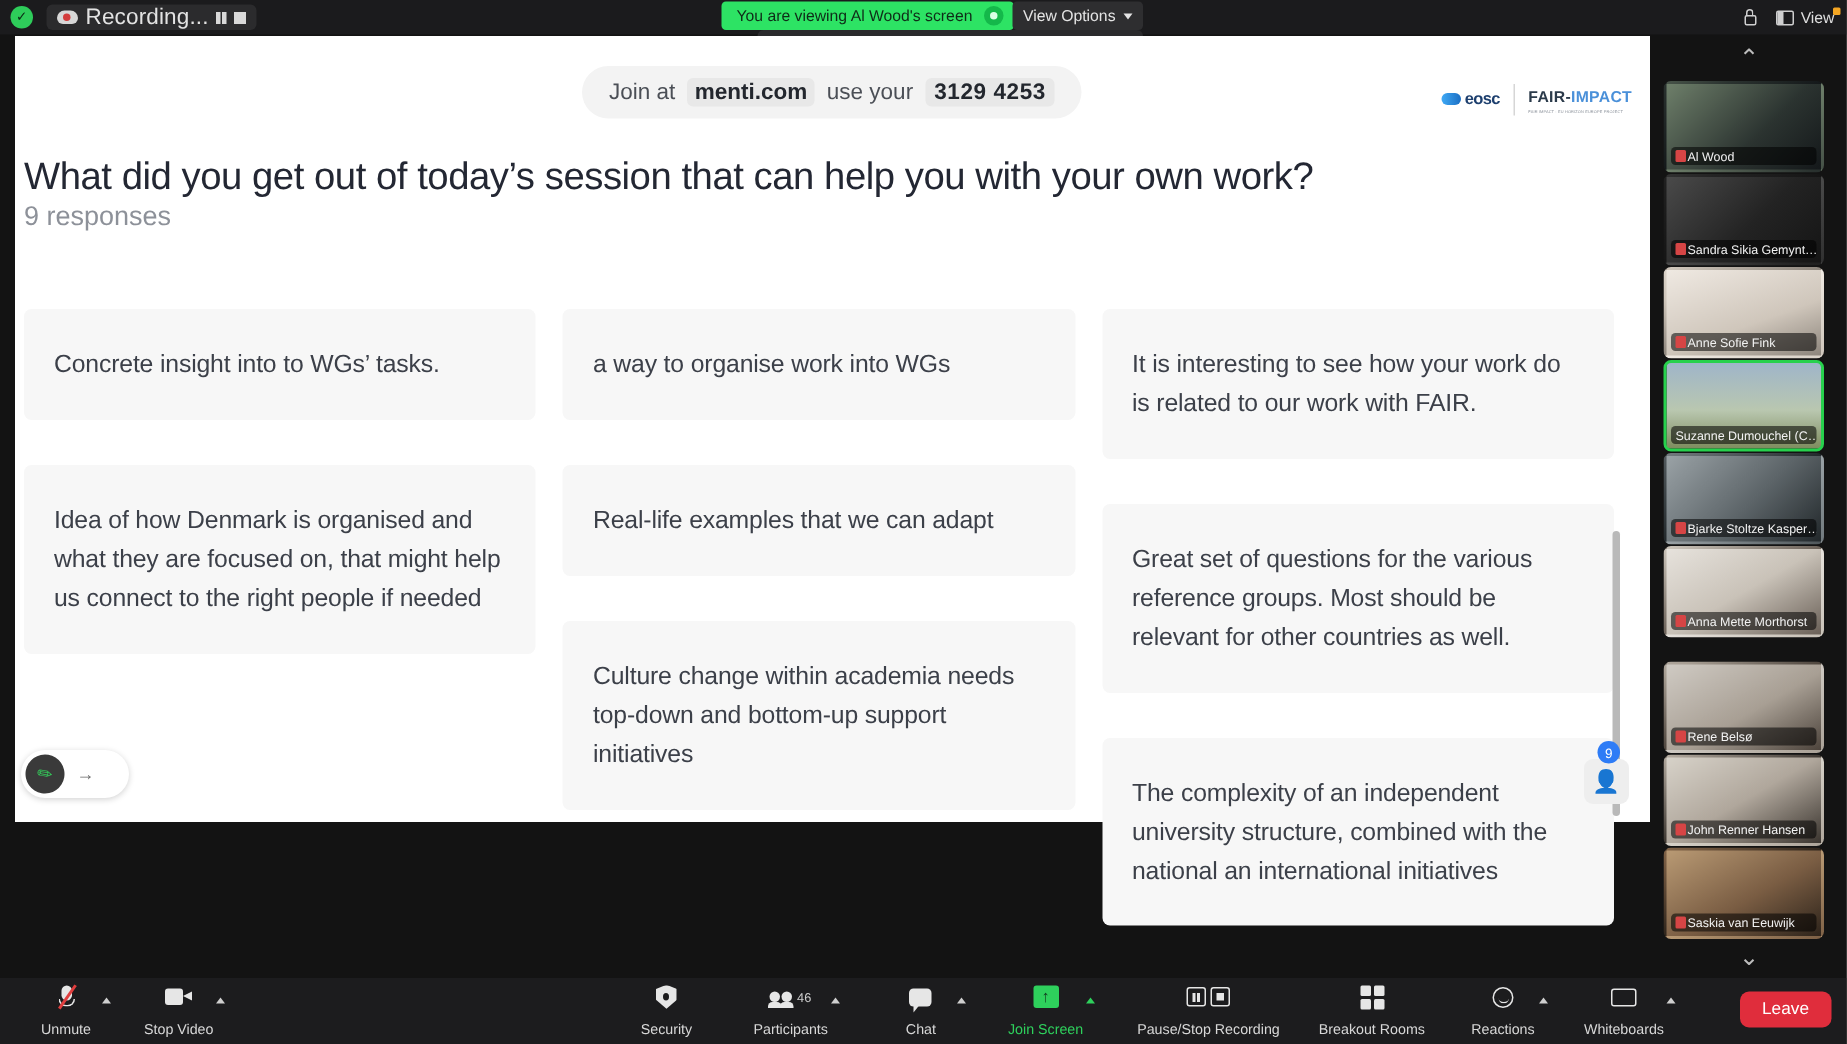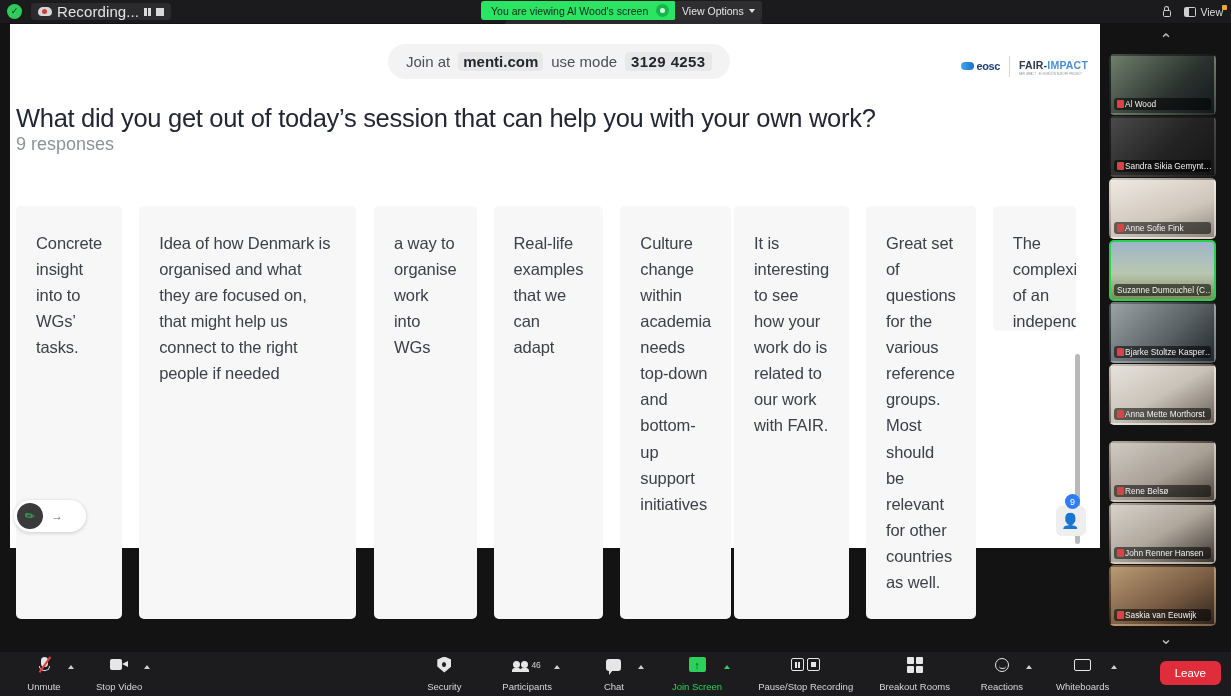--- a/index.html
+++ b/index.html
@@ -99,21 +99,21 @@
   .logo-fi .t2 { font-size: 10.5px; font-weight: bold; color: #4a90d9; letter-spacing: .2px; }
   .logo-fi .sub { font-size: 2.6px; color: #8a9099; margin-top: 2px; letter-spacing: .1px; }
 
   .q-title {
     position: absolute; left: 6px; top: 80px; width: 1000px;
     font-size: 25.5px; color: #232733; letter-spacing: -.3px;
   }
   .q-sub { position: absolute; left: 6px; top: 110px; font-size: 18px; color: #8d9199; }
 
   .cards { position: absolute; left: 6px; top: 182px; width: 1060px; display: flex; gap: 18px; }
-  .col { width: 342px; display: flex; flex-direction: row; gap: 17px; }
+  .col { width: 342px; display: flex; flex-direction: column; gap: 30px; }
   .card {
     background: #f7f7f7; border-radius: 5px;
     padding: 24px 20px; font-size: 16.5px; line-height: 1.58;
     color: #3c4049; letter-spacing: -.1px;
   }
   .card.clip { max-height: 125px; overflow: hidden; }
 
   .scroll-track { position: absolute; right: -4px; top: 148px; width: 5px; height: 190px; background: #b9b9b9; border-radius: 3px; }
 
   .edit-fab {
@@ -243,21 +243,21 @@
         <span class="badge"></span>
       </div>
     </div>
   </div>
 
   <div class="screen">
 
     <div class="menti-join">
       <span>Join at</span>
       <span class="chip">menti.com</span>
-      <span>use mode</span>
+      <span>use your</span>
       <span class="code">3129 4253</span>
     </div>
 
     <div class="logos">
       <div class="logo-eosc">
         <span class="mark"></span>
         <span class="w">eosc</span>
       </div>
       <div class="logo-fi">
         <span class="t1">FAIR-</span><span class="t2">IMPACT</span>

